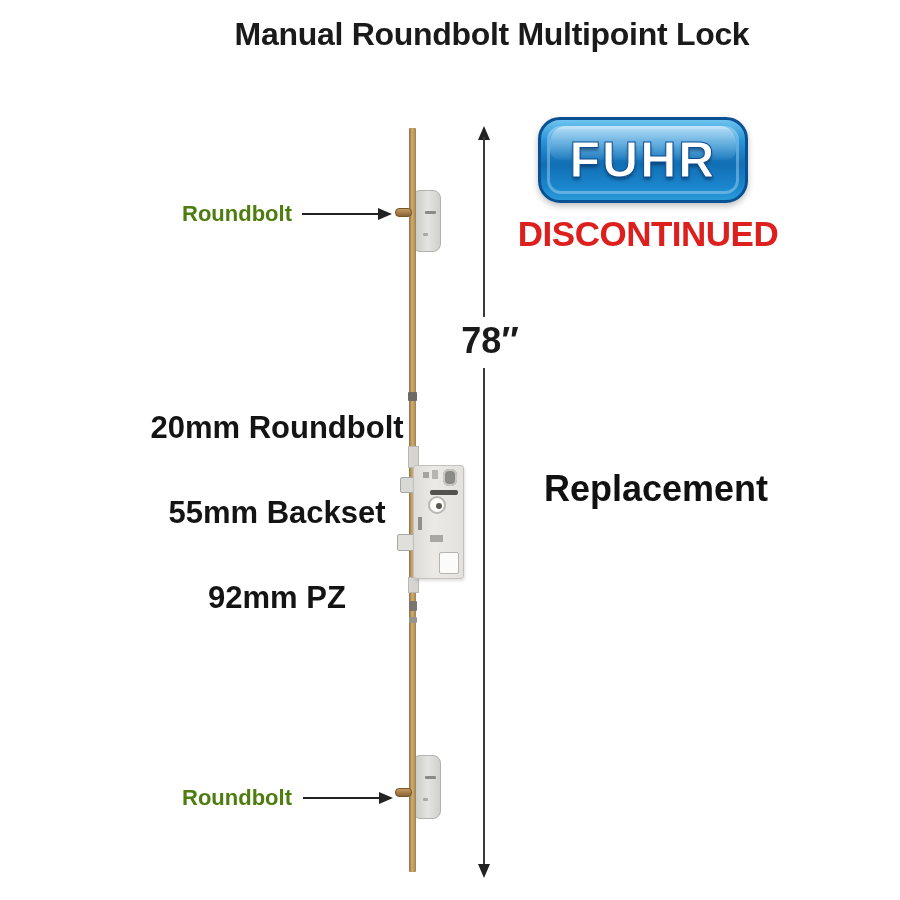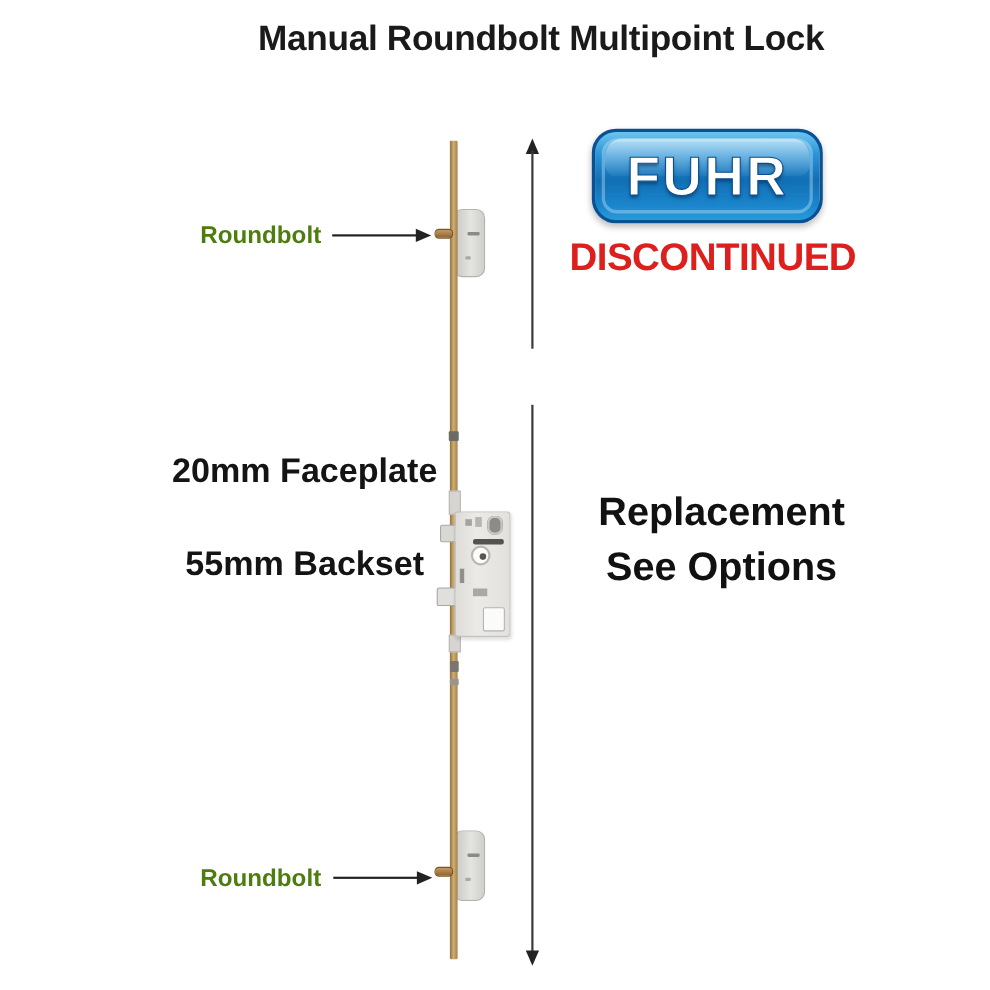--- a/index.html
+++ b/index.html
@@ -130,21 +130,21 @@
     -webkit-text-stroke:1px #0d4d8f;
     text-shadow:0 3px 3px rgba(6,45,90,0.55);
   }
   .discontinued{
     left:498px;top:214px;width:300px;text-align:center;
     font-size:35px;font-weight:800;letter-spacing:-0.5px;color:var(--discontinued-red);
   }
 
   
   .note{
-    left:506px;top:440px;width:300px;text-align:center;
+    left:506px;top:464px;width:300px;text-align:center;
     font-size:36px;font-weight:600;line-height:50px;color:#111111;
   }
 </style>
 </head>
 <body>
 
 <div id="stage">
 
   <div class="abs title">Manual Roundbolt Multipoint Lock</div>
 
@@ -175,29 +175,30 @@
   <div class="abs callout-label top">Roundbolt</div>
   <div class="abs callout-line top"></div>
   <div class="abs callout-head top"></div>
 
   <div class="abs callout-label bottom">Roundbolt</div>
   <div class="abs callout-line bottom"></div>
   <div class="abs callout-head bottom"></div>
 
   <div class="abs dim-arrow up"></div>
   <div class="abs dim-seg s1"></div>
+  <div class="abs dim-label">78″</div>
   <div class="abs dim-seg s2"></div>
   <div class="abs dim-arrow down"></div>
 
-  <div class="abs spec s1">20mm Faceplate</div>
+  <div class="abs spec s1">20mm Roundbolt</div>
   <div class="abs spec s2">55mm Backset</div>
+  <div class="abs spec s3">92mm PZ</div>
 
   <div class="abs fuhr">
     <span class="fuhr-text">FUHR</span>
   </div>
   <div class="abs discontinued">DISCONTINUED</div>
 
   <div class="abs note">
     <div>Replacement</div>
-    <div>See Options</div>
   </div>
 
 </div>
 
 </body></html>

